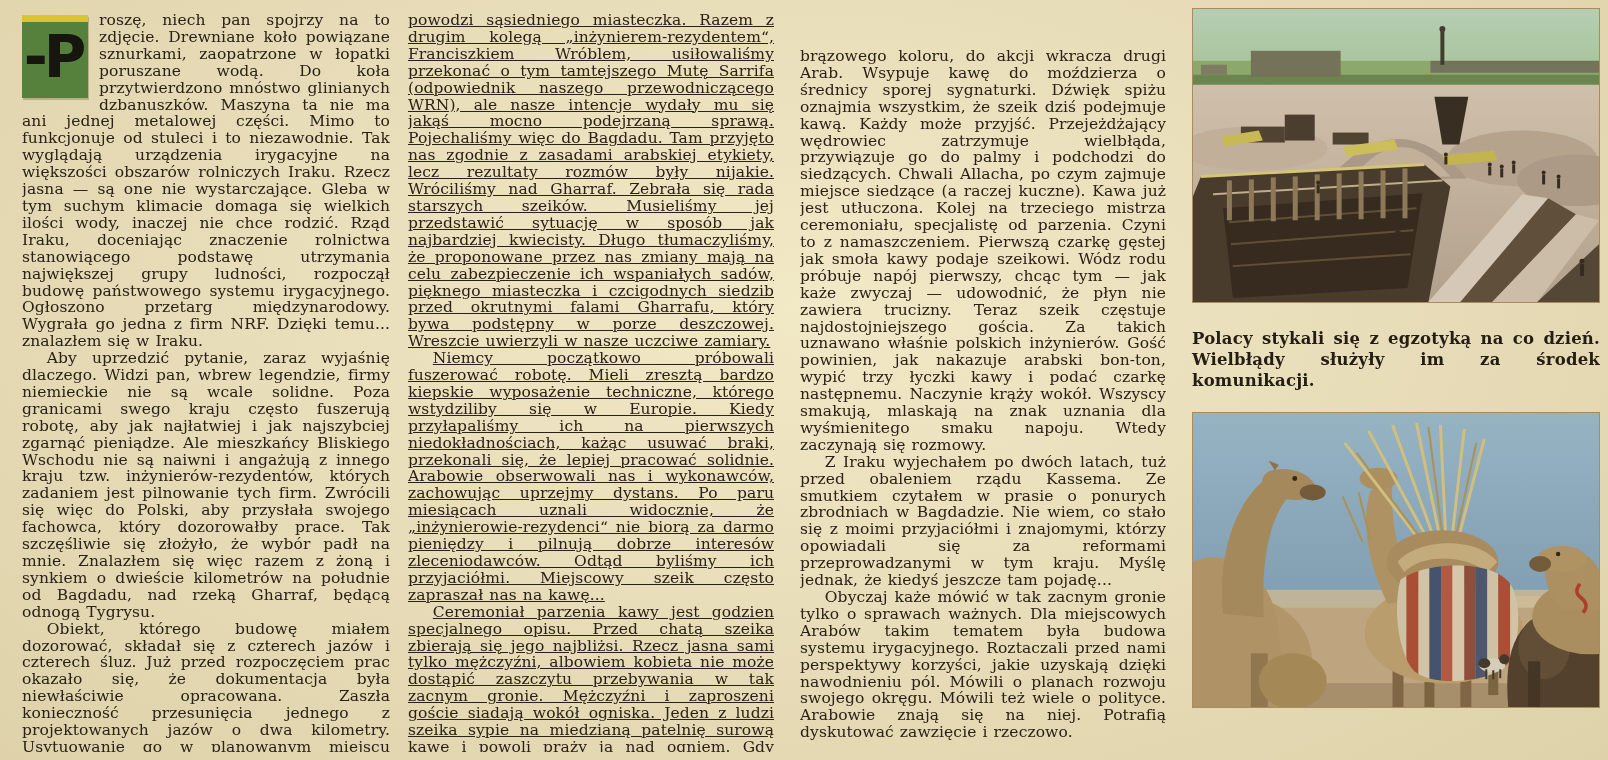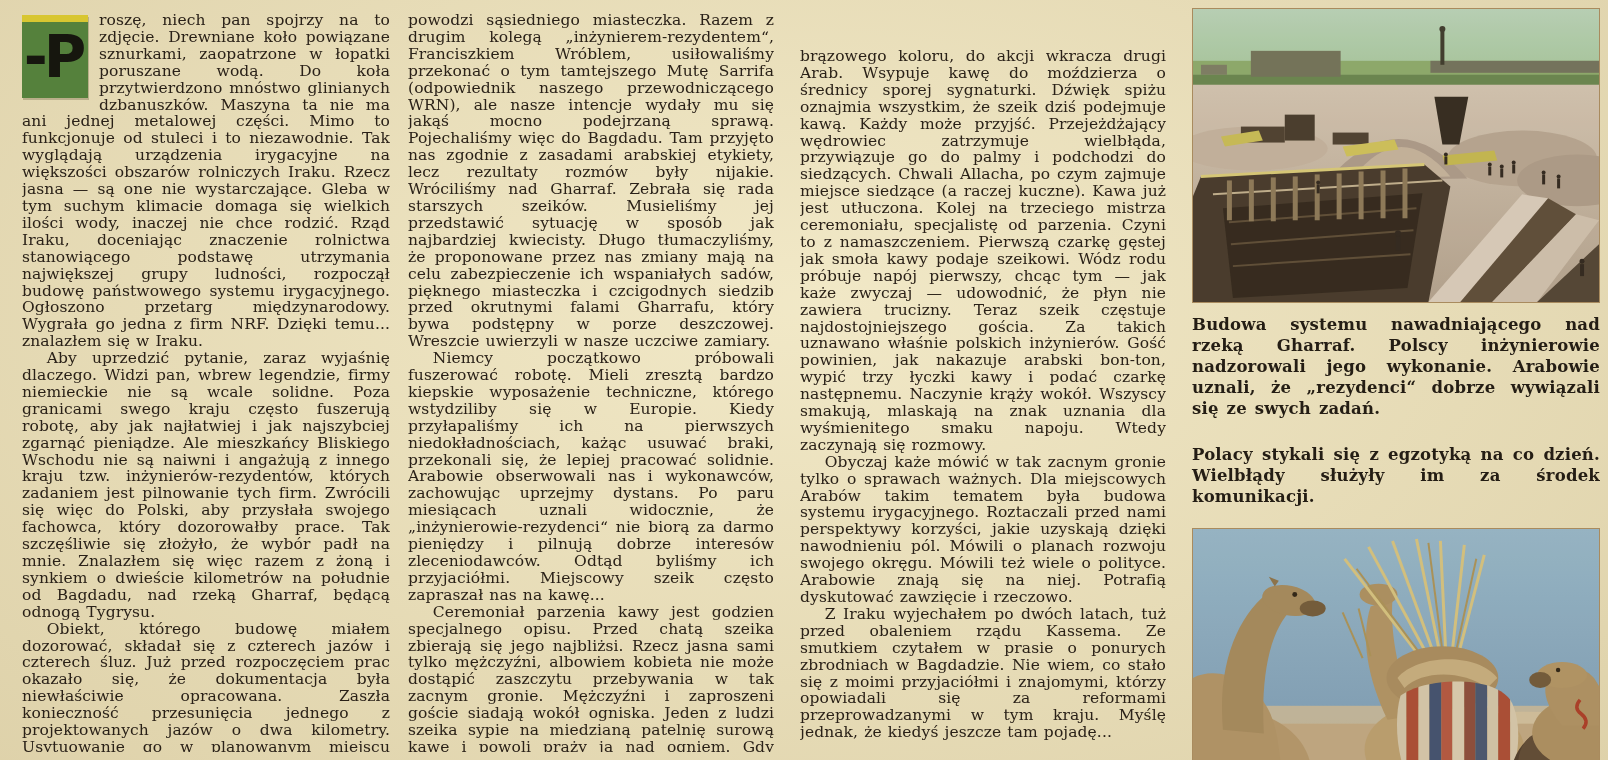--- a/index.html
+++ b/index.html
@@ -4,21 +4,21 @@
 <style>
   html,body{margin:0;padding:0;background:#d9cda6;}
   .page{
     position:relative;width:1608px;height:760px;overflow:hidden;
     background:#eadfb9;
     background-image:radial-gradient(ellipse at 50% 40%, rgba(255,250,225,.35), rgba(120,95,40,.10));
     font-family:"DejaVu Serif", serif;color:#2a2118;
   }
   .col{position:absolute;top:12px;text-align:justify;font-size:15.5px;line-height:16.9px;letter-spacing:.1px;word-spacing:1px;height:740px;overflow:hidden;}
   .col-1{left:22px;width:368px;}
-  .col-2{left:408px;width:366px;}
+  .col-2{left:408px;width:366px;text-decoration:underline;}
   .col-3{left:800px;width:366px;margin-top:36px;}
   p.para{margin:0;text-indent:1.6em;}
   p.para.no-indent{text-indent:0;}
   .dropcap{
     float:left;width:66px;height:76px;margin:3px 11px 3px 0;
     background:#55813c;border-top:7px solid #d8c631;
     display:flex;align-items:center;justify-content:center;
     box-shadow:1px 2px 0 rgba(60,50,20,.25);
   }
   .dropcap-letter{
@@ -51,22 +51,22 @@
   </section>
 
   <section class="col col-2">
     <p class="para no-indent">powodzi sąsiedniego miasteczka. Razem z drugim kolegą „inżynierem-rezydentem“, Franciszkiem Wróblem, usiłowaliśmy przekonać o tym tamtejszego Mutę Sarrifa (odpowiednik naszego przewodniczącego WRN), ale nasze intencje wydały mu się jakąś mocno podejrzaną sprawą. Pojechaliśmy więc do Bagdadu. Tam przyjęto nas zgodnie z zasadami arabskiej etykiety, lecz rezultaty rozmów były nijakie. Wróciliśmy nad Gharraf. Zebrała się rada starszych szeików. Musieliśmy jej przedstawić sytuację w sposób jak najbardziej kwiecisty. Długo tłumaczyliśmy, że proponowane przez nas zmiany mają na celu zabezpieczenie ich wspaniałych sadów, pięknego miasteczka i czcigodnych siedzib przed okrutnymi falami Gharrafu, który bywa podstępny w porze deszczowej. Wreszcie uwierzyli w nasze uczciwe zamiary.</p>
     <p class="para">Niemcy początkowo próbowali fuszerować robotę. Mieli zresztą bardzo kiepskie wyposażenie techniczne, którego wstydziliby się w Europie. Kiedy przyłapaliśmy ich na pierwszych niedokładnościach, każąc usuwać braki, przekonali się, że lepiej pracować solidnie. Arabowie obserwowali nas i wykonawców, zachowując uprzejmy dystans. Po paru miesiącach uznali widocznie, że „inżynierowie-rezydenci“ nie biorą za darmo pieniędzy i pilnują dobrze interesów zleceniodawców. Odtąd byliśmy ich przyjaciółmi. Miejscowy szeik często zapraszał nas na kawę...</p>
     <p class="para">Ceremoniał parzenia kawy jest godzien specjalnego opisu. Przed chatą szeika zbierają się jego najbliżsi. Rzecz jasna sami tylko mężczyźni, albowiem kobieta nie może dostąpić zaszczytu przebywania w tak zacnym gronie. Mężczyźni i zaproszeni goście siadają wokół ogniska. Jeden z ludzi szeika sypie na miedzianą patelnię surową kawę i powoli praży ją nad ogniem. Gdy zielone ziarnka nabiorą</p>
   </section>
 
   <section class="col col-3">
     <p class="para no-indent">brązowego koloru, do akcji wkracza drugi Arab. Wsypuje kawę do moździerza o średnicy sporej sygnaturki. Dźwięk spiżu oznajmia wszystkim, że szeik dziś podejmuje kawą. Każdy może przyjść. Przejeżdżający wędrowiec zatrzymuje wielbłąda, przywiązuje go do palmy i podchodzi do siedzących. Chwali Allacha, po czym zajmuje miejsce siedzące (a raczej kuczne). Kawa już jest utłuczona. Kolej na trzeciego mistrza ceremoniału, specjalistę od parzenia. Czyni to z namaszczeniem. Pierwszą czarkę gęstej jak smoła kawy podaje szeikowi. Wódz rodu próbuje napój pierwszy, chcąc tym — jak każe zwyczaj — udowodnić, że płyn nie zawiera trucizny. Teraz szeik częstuje najdostojniejszego gościa. Za takich uznawano właśnie polskich inżynierów. Gość powinien, jak nakazuje arabski bon-ton, wypić trzy łyczki kawy i podać czarkę następnemu. Naczynie krąży wokół. Wszyscy smakują, mlaskają na znak uznania dla wyśmienitego smaku napoju. Wtedy zaczynają się rozmowy.</p>
+    <p class="para">Z Iraku wyjechałem po dwóch latach, tuż przed obaleniem rządu Kassema. Ze smutkiem czytałem w prasie o ponurych zbrodniach w Bagdadzie. Nie wiem, co stało się z moimi przyjaciółmi i znajomymi, którzy opowiadali się za reformami przeprowadzanymi w tym kraju. Myślę jednak, że kiedyś jeszcze tam pojadę...</p>
     <p class="para">Obyczaj każe mówić w tak zacnym gronie tylko o sprawach ważnych. Dla miejscowych Arabów takim tematem była budowa systemu irygacyjnego. Roztaczali przed nami perspektywy korzyści, jakie uzyskają dzięki nawodnieniu pól. Mówili o planach rozwoju swojego okręgu. Mówili też wiele o polityce. Arabowie znają się na niej. Potrafią dyskutować zawzięcie i rzeczowo.</p>
-    <p class="para">Z Iraku wyjechałem po dwóch latach, tuż przed obaleniem rządu Kassema. Ze smutkiem czytałem w prasie o ponurych zbrodniach w Bagdadzie. Nie wiem, co stało się z moimi przyjaciółmi i znajomymi, którzy opowiadali się za reformami przeprowadzanymi w tym kraju. Myślę jednak, że kiedyś jeszcze tam pojadę...</p>
     <div class="byline">
       <p class="byline-line1">Z inż. M. HOJNOWSKIM</p>
 
     </div>
   </section>
 
   <aside class="media-col">
 
     <figure class="photo photo-construction">
       <svg viewBox="0 0 407 294" preserveAspectRatio="none">
@@ -142,21 +142,20 @@
             <circle cx="125.5" cy="174" r="2"></circle>
           <rect x="203" y="228" width="5" height="14"></rect>
             <circle cx="205.5" cy="225" r="3"></circle>
           <rect x="388" y="256" width="4" height="12"></rect>
             <circle cx="390" cy="253" r="2.5"></circle>
         </g>
         <rect x="0" y="0" width="407" height="294" fill="#caa95e" opacity=".06"></rect>
       </svg>
     </figure>
 
-    <figcaption class="caption">Budowa systemu nawadniającego nad rzeką Gharraf. Polscy inżynierowie nadzorowali jego wykonanie. Arabowie uznali, że „rezydenci“ dobrze wywiązali się ze swych zadań.</figcaption>
 
     <figcaption class="caption caption-2">Polacy stykali się z egzotyką na co dzień. Wielbłądy służyły im za środek komunikacji.</figcaption>
 
     <figure class="photo photo-camels">
       <svg viewBox="0 0 407 296" preserveAspectRatio="none">
         <defs>
           <linearGradient id="sky2" x1="0" y1="0" x2="0" y2="1">
             <stop offset="0" stop-color="#93b4c8"></stop>
               <stop offset="1" stop-color="#7b9cb6"></stop>
           </linearGradient>

